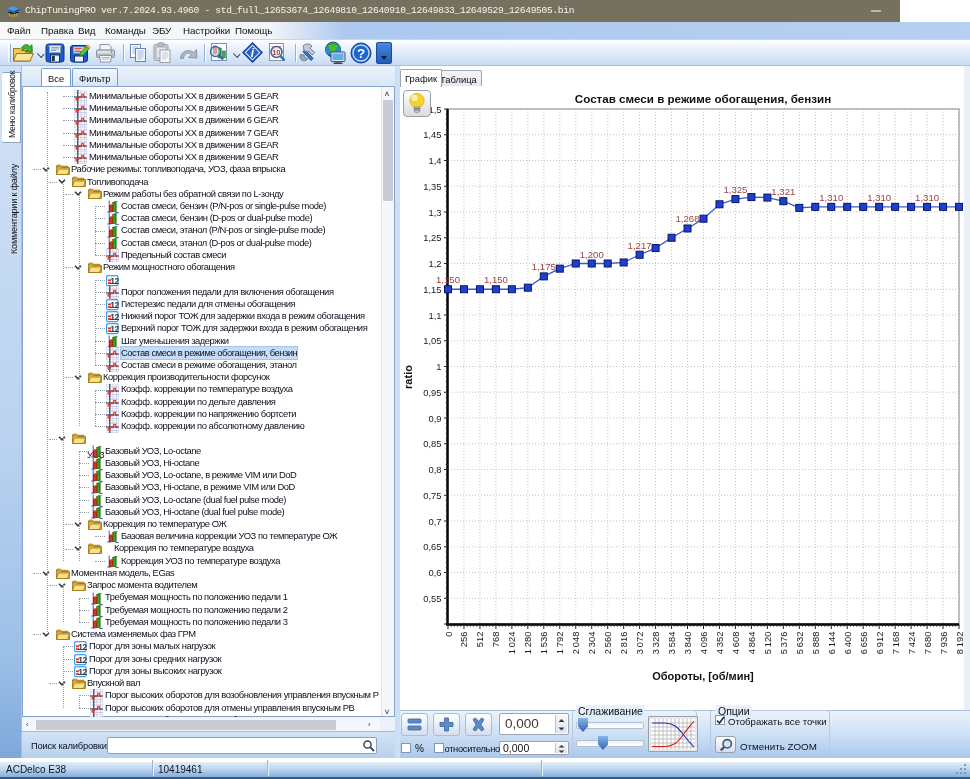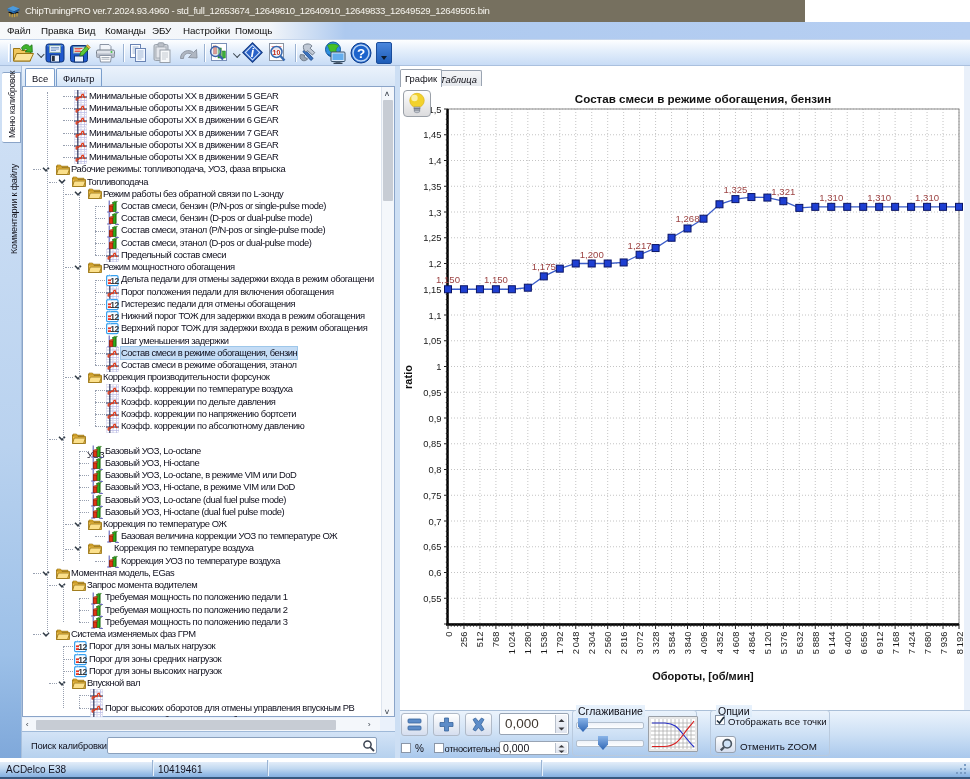--- a/index.html
+++ b/index.html
@@ -1,17 +1,17 @@
 <!DOCTYPE html>
 <html><head><meta charset="utf-8">
 <style>
 * { margin:0; padding:0; box-sizing:border-box; }
 html,body { width:970px; height:779px; overflow:hidden; }
 #win { position:relative; width:970px; height:779px; font-family:"Liberation Sans",sans-serif; background:#fff; }
-#titlebar { position:absolute; left:0; top:0; width:805px; height:22px; background:#76705f; }
+#titlebar { position:absolute; left:0; top:0; width:900px; height:22px; background:#76705f;font-family:Liberation Mono, monospace; }
 #titletext { position:absolute; left:25px; top:5px; font-size:9.6px; letter-spacing:-0.32px; color:#f6f4ee; white-space:nowrap; }
 .wbtn { position:absolute; top:0; width:34px; height:22px; color:#fff; text-align:center; }
 #menubar { position:absolute; left:0; top:22px; width:970px; height:18px;
   background:linear-gradient(90deg,#f7f9fb 0px,#f2f5f9 270px,#adc9ef 345px,#b7cff2 969px); border-bottom:1px solid #c6d6ec;}
 .mi { position:absolute; top:25px; font-size:9.8px; letter-spacing:-0.1px; color:#101010; }
 #toolbar { position:absolute; left:0; top:40px; width:970px; height:26px;
   background:linear-gradient(180deg,#fdfeff 0%,#e3eefb 45%,#c8dcf6 100%); border-bottom:1px solid #aac0de; }
 #tgrip { position:absolute; left:8px; top:44px; width:3px; height:18px; border-left:1px solid #fff; border-right:1px solid #9ab2d2; }
 .tbi { position:absolute; }
 .tsep { position:absolute; top:44px; width:1px; height:18px; background:#9ab2d2; box-shadow:1px 0 0 #fff; }
@@ -24,21 +24,21 @@
   background:linear-gradient(180deg,#d2e2f6 0%,#b9d2ef 55%,#9cc0e8 85%,#7fa8da 100%); border-right:1px solid #a8c0dd; }
 .vtab { position:absolute; writing-mode:vertical-rl; transform:rotate(180deg); font-size:9.2px; letter-spacing:-0.25px; color:#15151f; }
 .vtab span { white-space:nowrap; }
 #vtab1 { left:2px; top:72px; width:19px; height:71px; background:#fff; border:1px solid #8aa4c8; border-right:none; border-radius:0 2px 2px 0; }
 #vtab1 span { position:absolute; left:3px; top:4px; font-size:8.5px; }
 #vtab2 { left:3px; top:163px; width:18px; height:92px; }
 #vtab2 span { position:absolute; left:2px; top:1px; }
 
 #lpanel { position:absolute; left:22px; top:66px; width:373px; height:691px; background:#eaf1fb; }
 #ltabbar { position:absolute; left:22px; top:68px; width:373px; height:18px; background:linear-gradient(180deg,#e9f1fb,#d8e6f6); }
-.ltab { position:absolute; top:68px; height:18px; font-size:9.4px; padding:3.5px 6px 0 6px; color:#10101c; }
+.ltab { position:absolute; top:68px; height:18px; font-size:9.4px; padding:3.5px 6px 0 6px; color:#10101c;margin-left:16px; }
 #ltab1 { left:25px; background:#fff; border:1px solid #7a9ecc; border-bottom:none; border-radius:2px 2px 0 0; z-index:2; }
 #ltab2 { left:56px; background:linear-gradient(180deg,#f2f7fd,#d5e5f7); border:1px solid #7a9ecc; border-bottom:none; border-radius:2px 2px 0 0; }
 #treebox { position:absolute; left:22px; top:86px; width:373px; height:631px; background:#fff; border:1px solid #8aa4c8; overflow:hidden; }
 .trow { position:absolute; height:12.232px; line-height:12.432px; font-size:9.4px; letter-spacing:-0.45px; color:#10101e; white-space:nowrap; }
 .trow.sel { background:#c4dcf5; outline:1px solid #9ec7ea; }
 .ti { position:absolute; }
 .stub { position:absolute; border-top:1px dotted #98a0b0; }
 .vguide { position:absolute; width:0; border-left:1px dotted #98a0b0; }
 #vscroll { position:absolute; left:381px; top:87px; width:13px; height:629px; background:#f4f7fb; border-left:1px solid #dde4ee; }
 #vthumb { position:absolute; left:382.5px; top:100px; width:10px; height:101px; background:#c7ccd4; border-radius:1px; }
@@ -49,21 +49,21 @@
 #searchlbl { position:absolute; left:31px; top:740px; font-size:9.4px; letter-spacing:-0.2px; color:#10101c;text-align:right; }
 #searchbox { position:absolute; left:107px; top:736.5px; width:270px; height:17px; background:#fff; border:1px solid #8aa0bc; border-radius:2px; }
 #searchmag { position:absolute; left:362px; top:739px; }
 
 #splitter { position:absolute; left:395px; top:66px; width:5px; height:692px; background:#cddff4; }
 
 #rpanel { position:absolute; left:400px; top:66px; width:570px; height:691px; background:#fff; }
 #rtabbar { position:absolute; left:400px; top:66px; width:570px; height:20px; background:#fff; }
 .rtab { position:absolute; top:69.5px; height:17px; font-size:9.4px; padding:3px 4px 0 4px; color:#101018; }
 #rtab1 { left:400px; background:#fff; border:1px solid #9aa4b2; border-bottom:none; border-radius:2px 2px 0 0; z-index:2; height:18px; top:68.5px;}
-#rtab2 { left:435px; background:linear-gradient(180deg,#f4f5f7,#e4e7ec); border:1px solid #9aa4b2; border-bottom:none; border-radius:2px 2px 0 0;font-style:italic; }
+#rtab2 { left:435px; background:linear-gradient(180deg,#f4f5f7,#e4e7ec); border:1px solid #9aa4b2; border-bottom:none; border-radius:2px 2px 0 0; }
 #chartwrap { position:absolute; left:400px; top:86px; width:570px; height:624px; background:#fff; }
 #lampbtn { position:absolute; left:403px; top:90px; width:28px; height:27px; border:1px solid #9aa0a8; border-radius:4px;
   background:linear-gradient(180deg,#fefefe,#e9e9ea 60%,#dcdcde); }
 
 #botpanel { position:absolute; left:400px; top:710px; width:570px; height:48px; background:linear-gradient(180deg,#ebf3fc 0%,#cde0f5 50%,#a9c8ec 100%); border-top:1px solid #aabfd8; }
 .bbtn { position:absolute; width:27px; height:23px; border:1px solid #b0bac8; border-radius:3px; background:linear-gradient(180deg,#ffffff,#e2e8f2 70%,#d5def0); }
 .spinbox { position:absolute; background:#fff; border:1px solid #98a4b4; border-radius:2px; }
 .spinud { position:absolute; right:1px; top:1px; width:12px; bottom:1px; background:linear-gradient(180deg,#f4f6fa,#dfe4ee); border-left:1px solid #b8c0cc; }
 .cbx { position:absolute; width:10px; height:10px; background:#fff; border:1px solid #8a96a8; }
 .cbx svg { position:absolute; left:-1px; top:-1px; }
@@ -336,21 +336,20 @@
       <use href="#s-chev"></use>
     </svg>
     <svg class="ti" style="left:88px;top:261.76px" width="14" height="11">
       <use href="#s-folder"></use>
     </svg>
     <div class="trow" style="left:103px;top:261.15px">Режим мощностного обогащения</div>
     <div class="stub" style="left:95px;top:279.50px;width:10px"></div>
     <svg class="ti" style="left:106px;top:273.50px" width="13" height="13">
       <use href="#s-n12"></use>
     </svg>
-    <div class="trow" style="left:121px;top:273.38px">Дельта педали для отмены задержки входа в режим обогащени</div>
     <div class="stub" style="left:95px;top:291.73px;width:10px"></div>
     <svg class="ti" style="left:106px;top:285.73px" width="13" height="13">
       <use href="#s-red"></use>
     </svg>
     <div class="trow" style="left:121px;top:285.61px">Порог положения педали для включения обогащения</div>
     <div class="stub" style="left:95px;top:303.96px;width:10px"></div>
     <svg class="ti" style="left:106px;top:297.96px" width="13" height="13">
       <use href="#s-n12"></use>
     </svg>
     <div class="trow" style="left:121px;top:297.84px">Гистерезис педали для отмены обогащения</div>
@@ -530,20 +529,21 @@
       <use href="#s-chev"></use>
     </svg>
     <svg class="ti" style="left:72px;top:677.65px" width="14" height="11">
       <use href="#s-folder"></use>
     </svg>
     <div class="trow" style="left:87px;top:677.04px">Впускной вал</div>
     <div class="stub" style="left:79px;top:695.38px;width:10px"></div>
     <svg class="ti" style="left:90px;top:689.38px" width="13" height="13">
       <use href="#s-red"></use>
     </svg>
+    <div class="trow" style="left:105px;top:689.27px">Порог высоких оборотов для возобновления управления впускным Р</div>
     <div class="stub" style="left:79px;top:707.62px;width:10px"></div>
     <svg class="ti" style="left:90px;top:701.62px" width="13" height="13">
       <use href="#s-red"></use>
     </svg>
     <div class="trow" style="left:105px;top:701.50px">Порог высоких оборотов для отмены управления впускным РВ</div>
     <div class="vguide" style="left:47px;top:91.90px;height:542.32px"></div>
     <div class="vguide" style="left:63px;top:181.64px;height:379.19px"></div>
     <div class="vguide" style="left:63px;top:585.30px;height:36.70px"></div>
     <div class="vguide" style="left:63px;top:646.46px;height:61.16px"></div>
     <div class="vguide" style="left:79px;top:193.87px;height:232.41px"></div>

